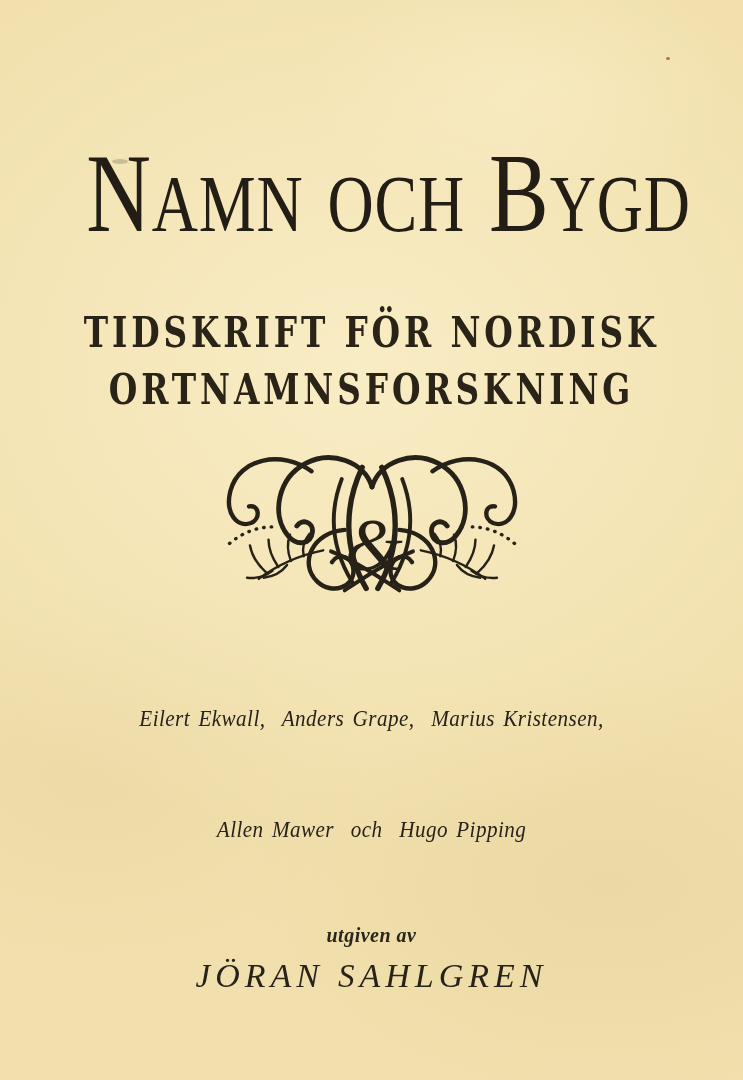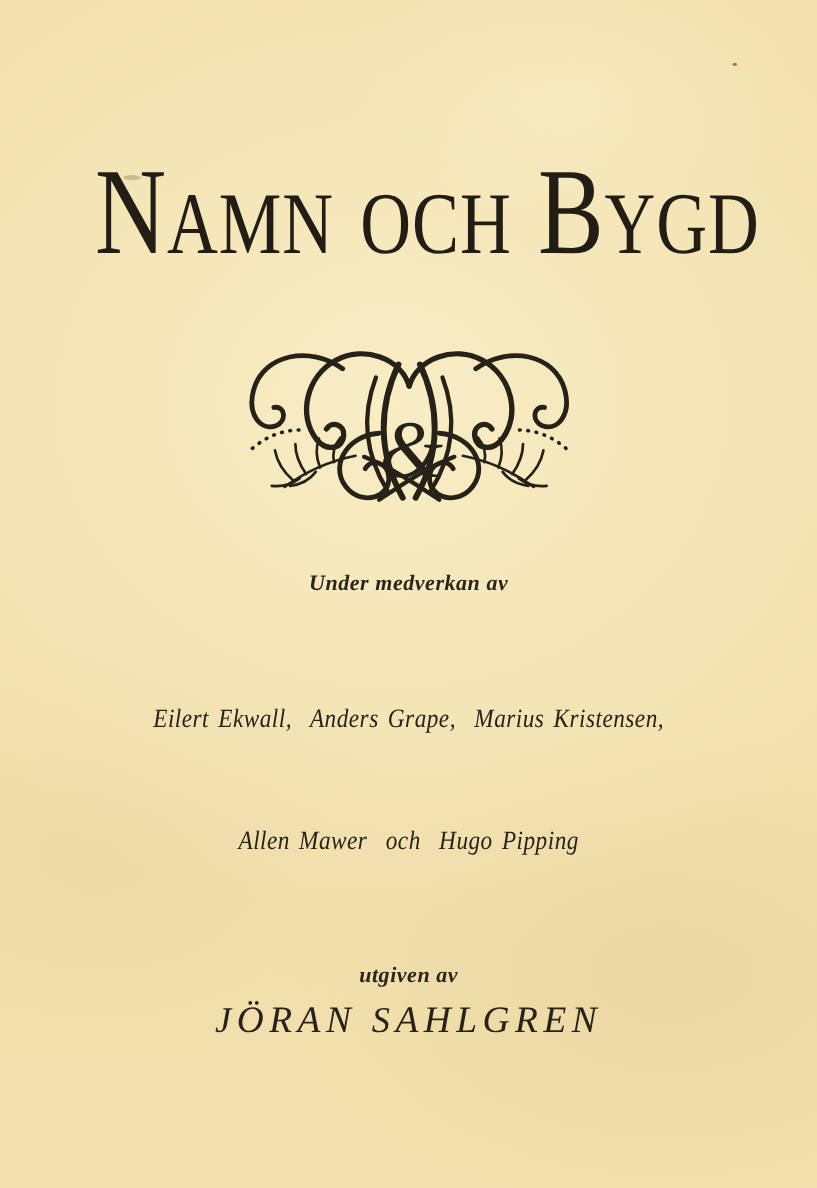--- a/index.html
+++ b/index.html
@@ -40,21 +40,21 @@
   .small-intro {
     text-align:center; font-style:italic; font-weight:bold; font-size:20px; line-height:24px;
     color:#2b251a; letter-spacing:0.5px;
   }
   .medverkan { margin-top:48px; }
   .contrib-lines {
     margin-top:20px; text-align:center; font-style:italic; font-size:24px; line-height:37px;
     white-space:pre-wrap; transform:scaleX(0.88); transform-origin:50% 0; color:#28231a;
     letter-spacing:0.5px; word-spacing:3px;
   }
-  .utgiven { margin-top:17px; }
+  .utgiven { margin-top:1px; }
   .editor-line {
     margin-top:9px; text-align:center; font-style:italic; line-height:40px;
     letter-spacing:5px; white-space:nowrap; color:#28231a;
   }
   .editor-line .big { font-size:33px; }
   .editor-line .small { font-size:34px; }
   .editor-line .gap { display:inline-block; width:14px; }
 
   
   .speck { position:absolute; border-radius:50%; }
@@ -63,20 +63,24 @@
 </style>
 </head>
 <body>
 
 <div class="page">
 
   <div class="title-line">
     <span class="word"><span class="cap">N</span><span class="sc">AMN</span></span><span class="word sc">OCH</span><span class="word"><span class="cap">B</span><span class="sc">YGD</span></span>
   </div>
 
+  <div class="subtitle">
+    <div class="subtitle-line">TIDSKRIFT FÖR NORDISK</div>
+    <div class="subtitle-line">ORTNAMNSFORSKNING</div>
+  </div>
 
   <div class="ornament-wrap">
     <svg width="352" height="164" viewBox="0 0 360 168" fill="none" stroke="#272218" stroke-linecap="round">
       <g>
         <path d="M 180 46 C 172 20 138 8 112 22 C 84 37 76 74 94 96 C 103 107 118 105 119 92 C 120 82 108 78 103 86" stroke-width="5"></path>
         <path d="M 118 30 C 88 8 44 16 35 50 C 29 73 42 88 56 83 C 66 79 65 64 54 66" stroke-width="4.5"></path>
         <path d="M 170 26 C 152 64 150 108 174 150" stroke-width="5.5"></path>
         <path d="M 149 38 C 136 72 138 108 160 144" stroke-width="4"></path>
         <path d="M 152 90 C 120 92 104 124 124 143 C 139 157 162 149 161 131 C 160 117 145 113 139 123" stroke-width="4.5"></path>
         <path d="M 152 152 C 170 140 196 122 222 112" stroke-width="4"></path>
@@ -106,21 +110,20 @@
           <path d="M 110 117 C 108 108 111 100 116 94"></path>
           <path d="M 78 132 C 70 138 61 140 52 139"></path>
           <path d="M 93 126 C 87 134 78 138 69 139"></path>
         </g>
         <path d="M 34 104 C 47 93 62 87 78 87" stroke-width="3.4" stroke-dasharray="0.6 7.2"></path>
       </g>
       <text x="182" y="131" text-anchor="middle" font-size="76" font-style="italic" font-family="Liberation Serif, DejaVu Serif, serif" fill="#272218" stroke="none">&amp;</text>
     </svg>
   </div>
 
-  <div class="small-intro medverkan">Under medverkan av</div>
   <div class="contrib-lines">
     <div>Eilert Ekwall,  Anders Grape,  Marius Kristensen,</div>
     <div>Allen Mawer  och  Hugo Pipping</div>
   </div>
 
   <div class="small-intro utgiven">utgiven av</div>
   <div class="editor-line">
     <span class="big">J</span><span class="small">ÖRAN</span><span class="gap"></span><span class="big">S</span><span class="small">AHLGREN</span>
   </div>
 

